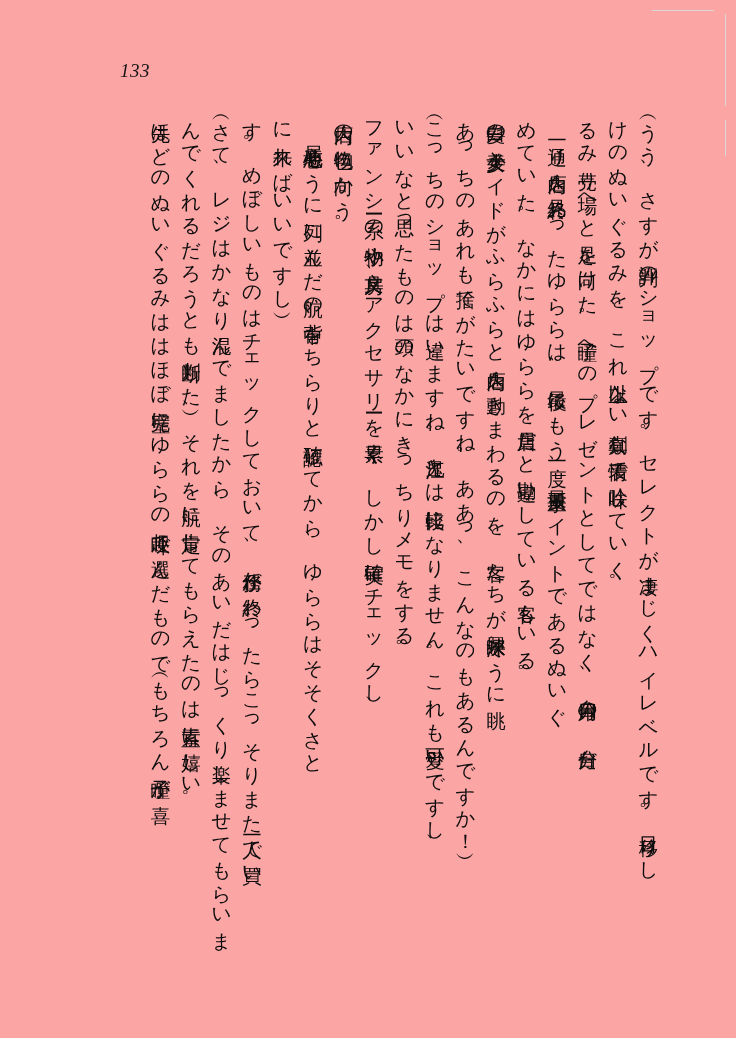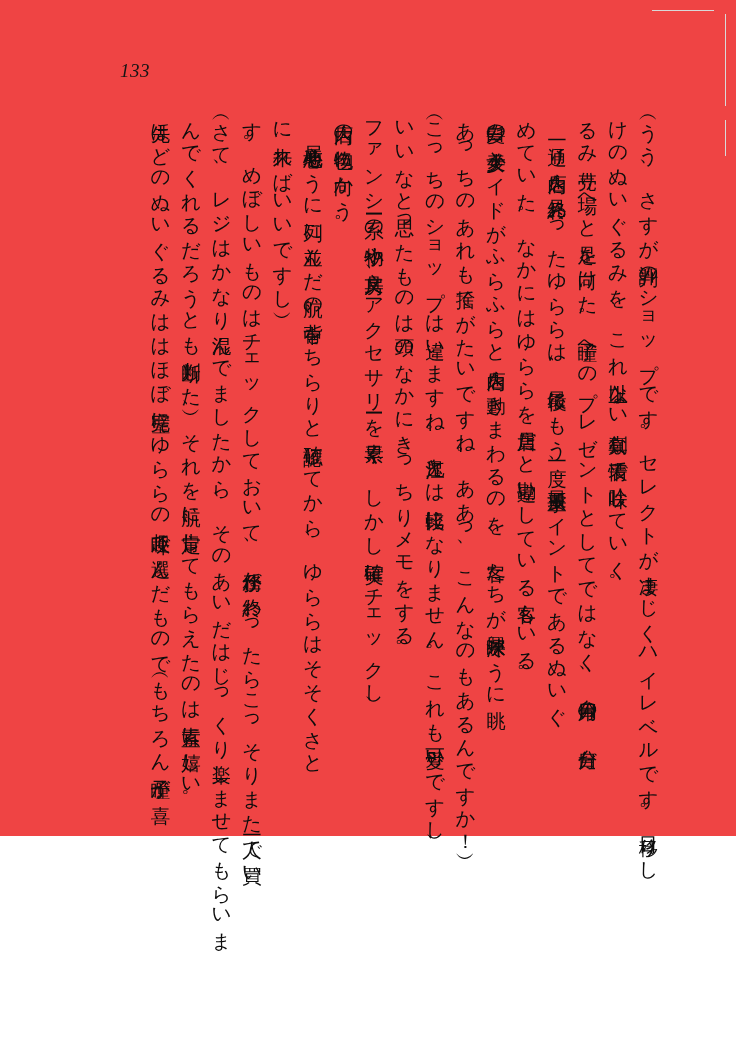--- a/index.html
+++ b/index.html
@@ -11,22 +11,22 @@
     width: 736px;
     height: 1038px;
     overflow: hidden;
     font-family: "Liberation Serif", serif;
     color: #111111;
   }
 
   .page {
     position: relative;
     width: 736px;
-    height: 836px;
-    background: #ef4444;
+    height: 1038px;
+    background: #fca5a5;
   }
 
   
   .scan-mark {
     position: absolute;
     background: #d8d8d8;
   }
   .scan-mark.top-right {
     top: 10px;
     right: 22px;

